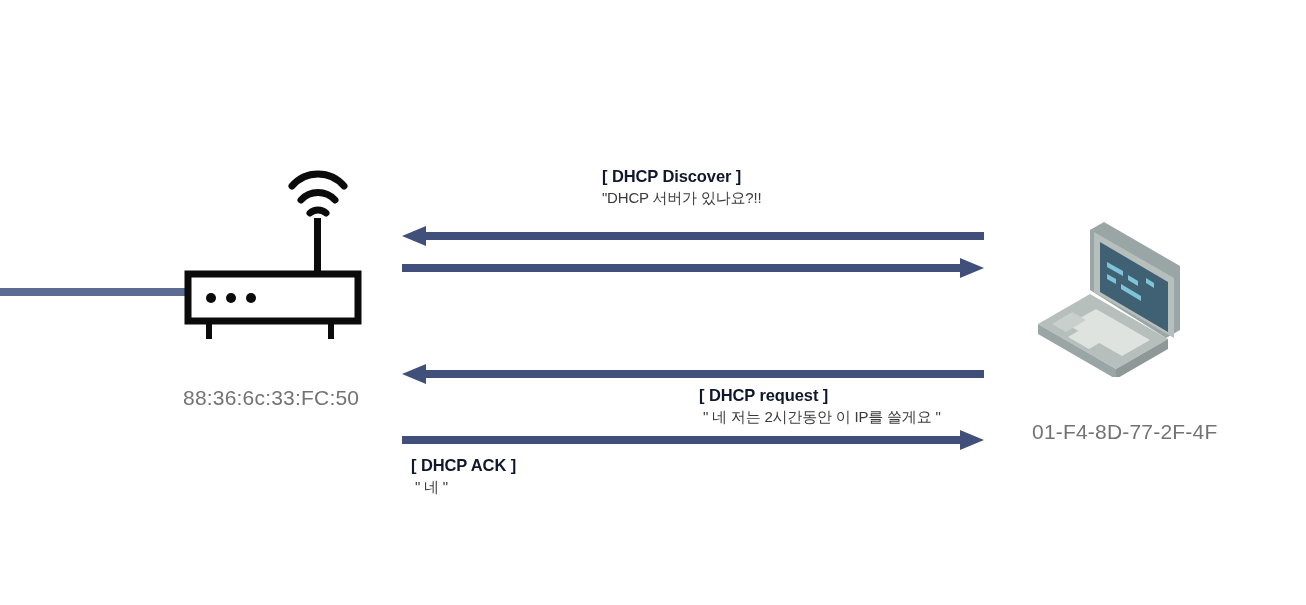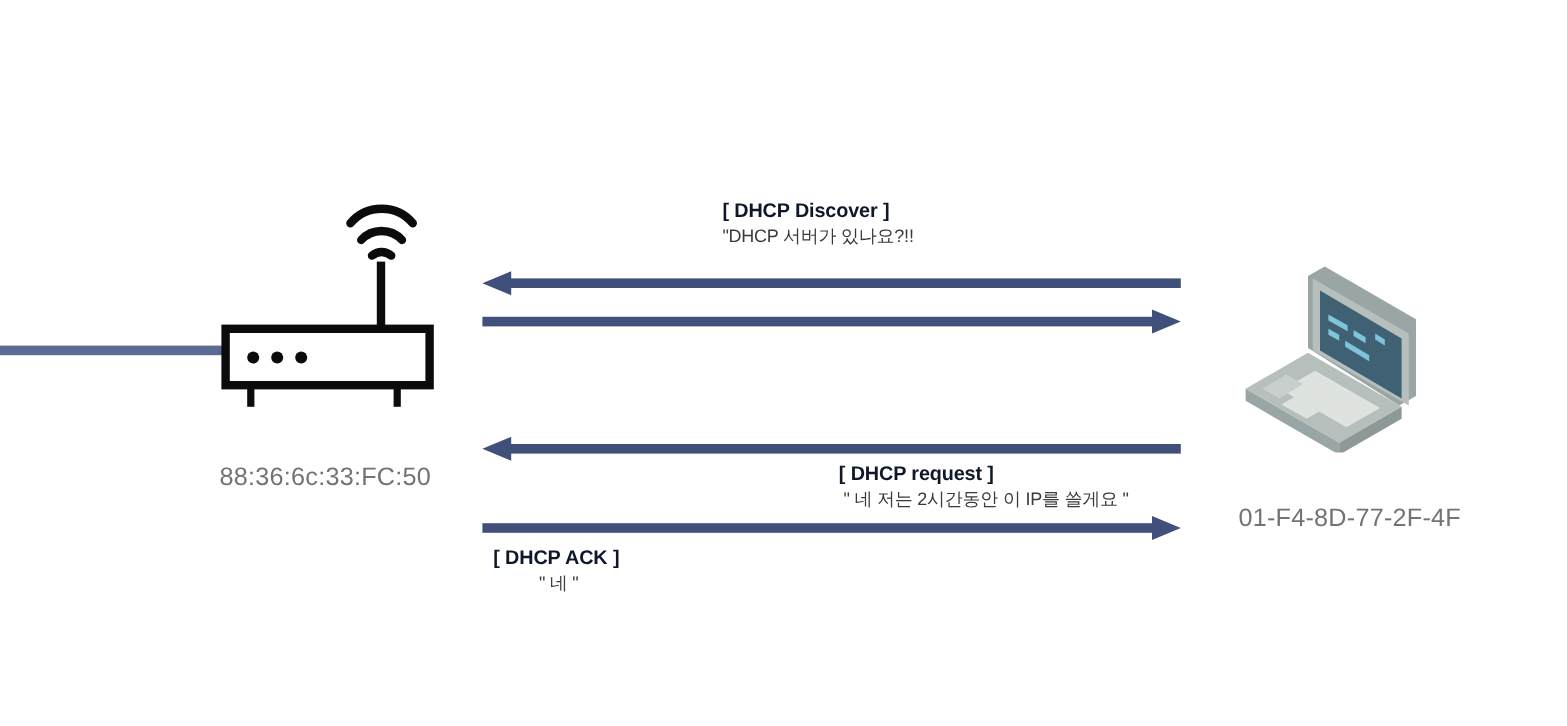--- a/index.html
+++ b/index.html
@@ -78,21 +78,21 @@
   }
   .msg-line {
     font-size: 15px;
     color: #3a3a3a;
     line-height: 22px;
     letter-spacing: -0.2px;
   }
   #msg-discover { left: 602px; top: 165px; }
   #msg-offer    { left: 420px; top: 284px; }
   #msg-request  { left: 699px; top: 384px; }
-  #msg-ack      { left: 411px; top: 454px; text-align: center; }
+  #msg-ack      { left: 411px; top: 454px; }
   #msg-request .msg-line { padding-left: 4px; }
   #msg-ack .msg-line { padding-left: 4px; }
 </style>
 </head>
 <body>
 
 <div id="canvas">
 
   <div class="abs" id="eth-cable"></div>
 

